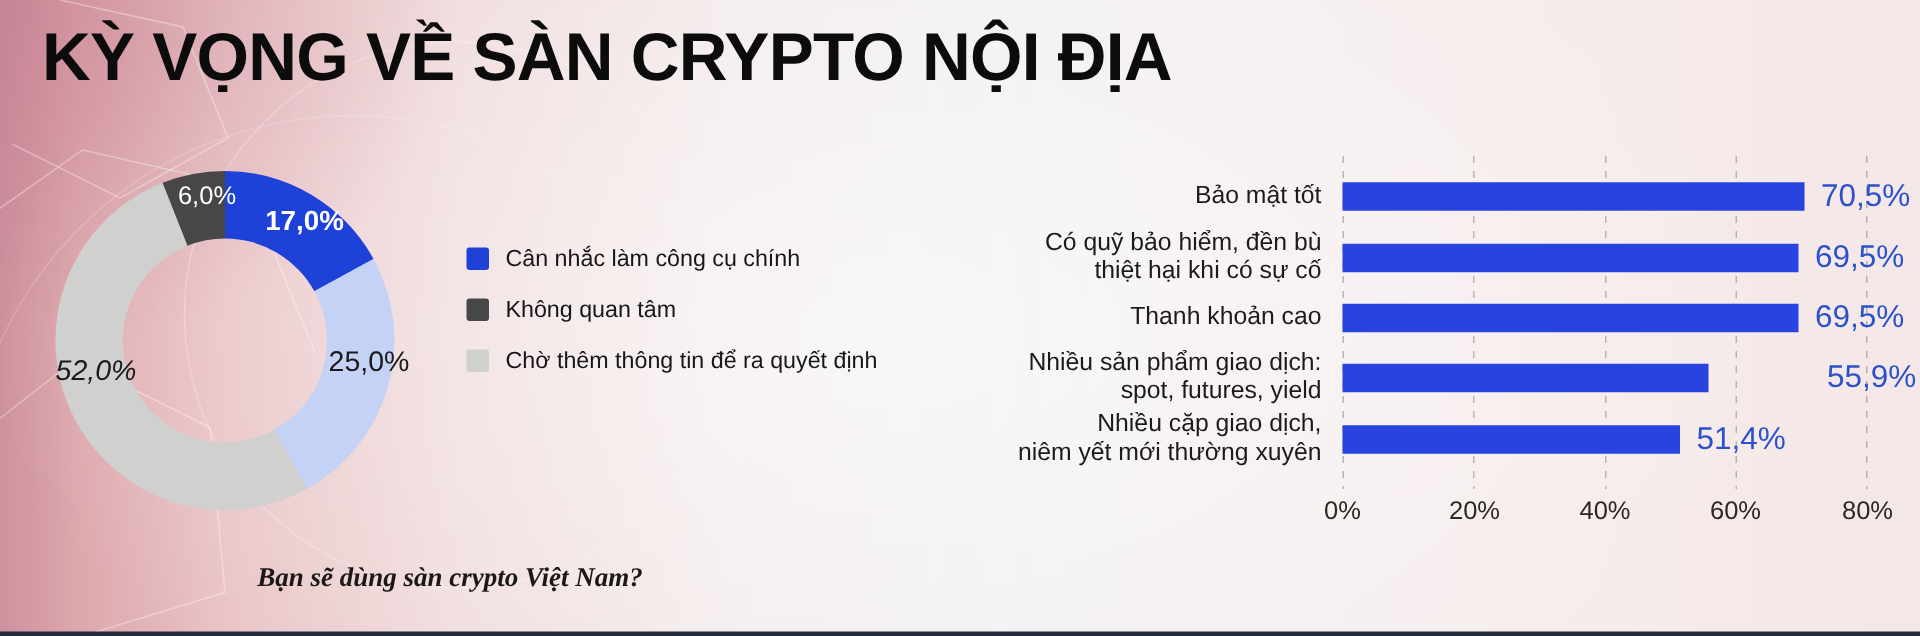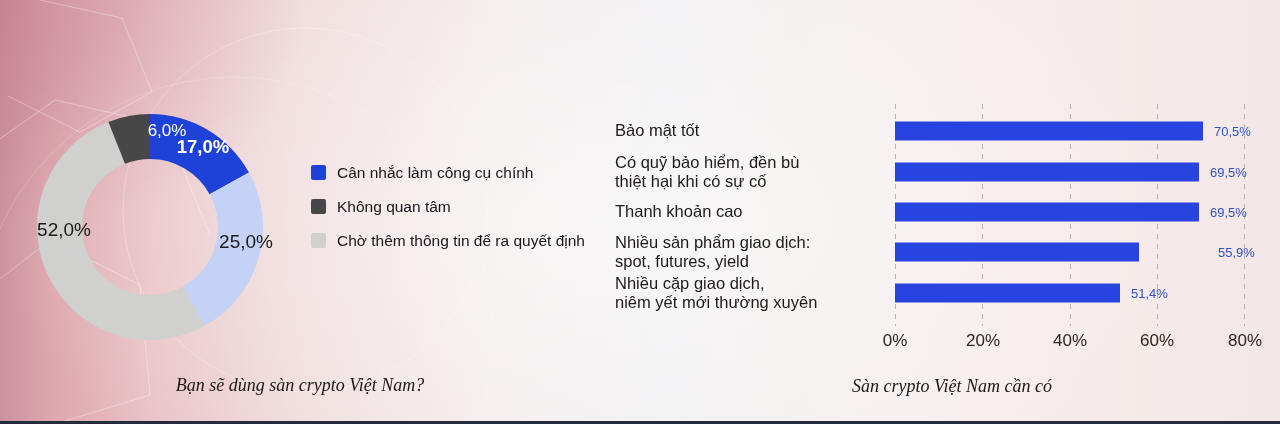--- a/index.html
+++ b/index.html
@@ -16,71 +16,72 @@
   .wire{position:absolute;inset:0;pointer-events:none;}
   .title{
     position:absolute;left:28px;top:12px;
     font-size:45px;font-weight:700;letter-spacing:-0.5px;color:#0c0c0c;white-space:nowrap;
   }
   
   .donut-svg{position:absolute;left:35px;top:112px;width:230px;height:230px;}
   .dlabel{position:absolute;transform:translate(-50%,-50%);font-weight:500;white-space:nowrap;}
   .dl1{left:203px;top:147px;font-size:18.5px;font-weight:bold;}
   .dl2{left:246px;top:242px;font-size:19px;text-align:right;}
-  .dl3{left:64px;top:230px;font-size:19px;}
+  .dl3{left:64px;top:248px;font-size:19px;font-style:italic;}
   .dl4{left:138px;top:131px;font-size:17px;}
   
   .legend{position:absolute;left:311px;top:162px;}
   .lrow{display:flex;align-items:center;height:21px;margin-bottom:13px;text-align:right;}
   .swatch{width:15px;height:15px;border-radius:2px;margin-right:11px;flex:0 0 15px;}
   .llabel{font-size:15.5px;color:#17161a;white-space:nowrap;}
   
   .grid{position:absolute;left:895px;top:104px;width:351px;height:222px;}
   .gl{position:absolute;top:0;width:1px;height:100%;
       background-image:repeating-linear-gradient(to bottom,rgba(148,140,133,0.6) 0 5px,transparent 5px 10px);}
   .g0{left:0}.g1{left:87px}.g2{left:175px}.g3{left:262px}.g4{left:349px}
-  .cat{position:absolute;left:615px;width:266px;transform:translateY(-50%);
+  .cat{position:absolute;left:615px;width:266px;text-align:right;transform:translateY(-50%);
        font-size:16.5px;font-weight:500;line-height:1.18;color:#1d1b19;white-space:pre-line;}
   .bar{position:absolute;left:895px;height:19px;transform:translateY(-50%);}
-  .val{position:absolute;transform:translateY(-50%);font-size:13px;font-weight:500;white-space:nowrap;}
+  .val{position:absolute;transform:translateY(-50%);font-size:21px;font-weight:500;white-space:nowrap;}
   .rt1{top:131px}.rt2{top:172px}.rt3{top:212px}.rt4{top:252px}.rt5{top:293px}
   .tick{position:absolute;top:331px;transform:translateX(-50%);font-size:17px;color:#2b2723;}
   .t0{left:895px}.t1{left:983px}.t2{left:1070px}.t3{left:1157px}.t4{left:1245px}
   
   .caption{position:absolute;transform:translate(-50%,-50%);
-    font-family:"Liberation Serif",serif;font-style:italic;font-weight:400;
+    font-family:"Liberation Serif",serif;font-style:italic;font-weight:700;
     font-size:18px;color:#1b1916;white-space:nowrap;}
   .cap-left{left:300px;top:385px;}
   .cap-right{left:952px;top:386px;}
   .strip{position:absolute;left:0;right:0;bottom:0;height:3px;background:#232b3c;}
 </style>
 </head>
 <body>
 
 <div class="canvas">
 
   <svg class="wire" viewBox="0 0 1280 424" fill="none" stroke="#ffffff" stroke-opacity="0.35" stroke-width="1">
     <path d="M40,0 L122,18 L152,92 L80,132 L8,96"></path>
     <path d="M-30,160 L55,100 L165,125 L210,235"></path>
     <path d="M-40,310 L50,240 L140,285 L150,395 L55,424"></path>
     <circle cx="305" cy="210" r="182" stroke-opacity="0.25"></circle>
     <circle cx="235" cy="335" r="258" stroke-opacity="0.18"></circle>
   </svg>
 
+  <div class="title">KỲ VỌNG VỀ SÀN CRYPTO NỘI ĐỊA</div>
 
   <svg class="donut-svg" viewBox="0 0 230 230">
       <path d="M115.0,2.0 A113,113 0 0 1 214.0,60.6 L174.6,82.2 A68,68 0 0 0 115.0,47.0 Z" fill="#1E41D8"></path>
       <path d="M214.0,60.6 A113,113 0 0 1 169.4,214.0 L147.8,174.6 A68,68 0 0 0 174.6,82.2 Z" fill="#C3D2F5"></path>
       <path d="M169.4,214.0 A113,113 0 1 1 73.4,9.9 L90.0,51.8 A68,68 0 1 0 147.8,174.6 Z" fill="#D0D0CF"></path>
       <path d="M73.4,9.9 A113,113 0 0 1 115.0,2.0 L115.0,47.0 A68,68 0 0 0 90.0,51.8 Z" fill="#474747"></path>
     </svg>
   <div class="dlabel dl1" style="color: rgb(255, 255, 255);">17,0%</div>
   <div class="dlabel dl2" style="color: rgb(26, 26, 26);">25,0%</div>
   <div class="dlabel dl3" style="color: rgb(26, 26, 26);">52,0%</div>
-  <div class="dlabel dl4" style="color: rgb(255, 255, 255); margin-left: 29px;">6,0%</div>
+  <div class="dlabel dl4" style="color: rgb(255, 255, 255);">6,0%</div>
 
   <div class="legend">
     <div class="lrow">
       <span class="swatch" style="background-color: rgb(30, 65, 216);"></span>
       <span class="llabel">Cân nhắc làm công cụ chính</span>
     </div>
     <div class="lrow">
       <span class="swatch" style="background-color: rgb(71, 71, 71);"></span>
       <span class="llabel">Không quan tâm</span>
     </div>
@@ -119,16 +120,15 @@
   <div class="val rt4" style="left: 1218px; color: rgb(43, 82, 204);">55,9%</div>
   <div class="val rt5" style="left: 1131px; color: rgb(43, 82, 204);">51,4%</div>
 
   <div class="tick t0">0%</div>
   <div class="tick t1">20%</div>
   <div class="tick t2">40%</div>
   <div class="tick t3">60%</div>
   <div class="tick t4">80%</div>
 
   <div class="caption cap-left">Bạn sẽ dùng sàn crypto Việt Nam?</div>
-  <div class="caption cap-right">Sàn crypto Việt Nam cần có</div>
 
   <div class="strip"></div>
 </div>
 
 </body></html>

